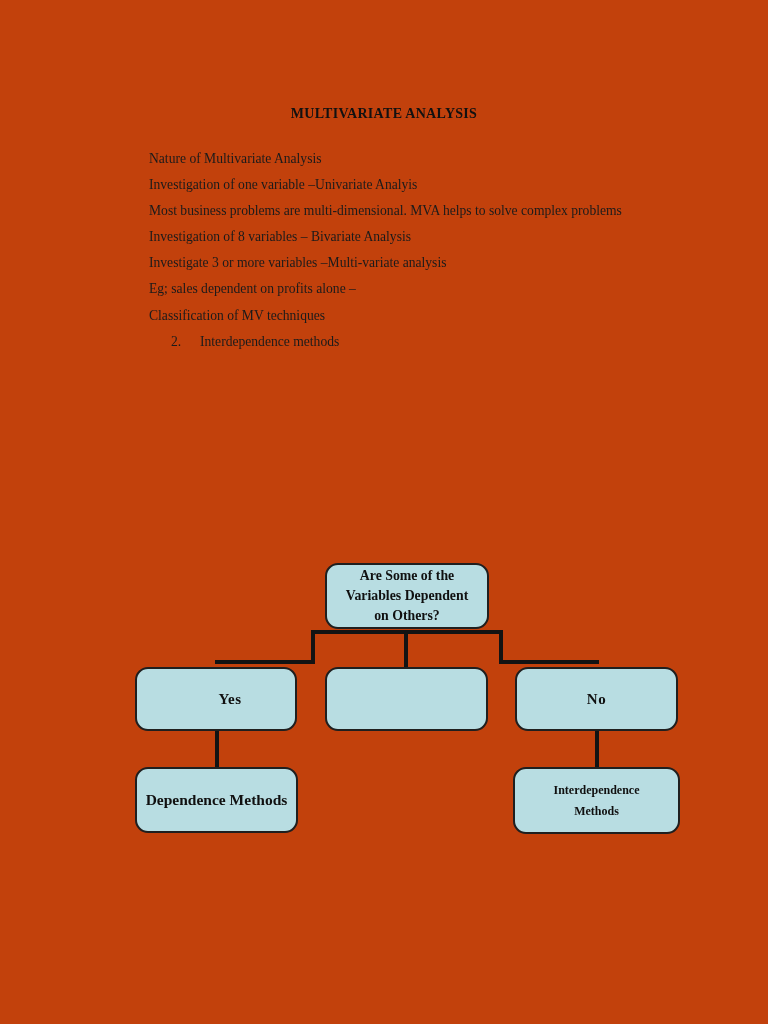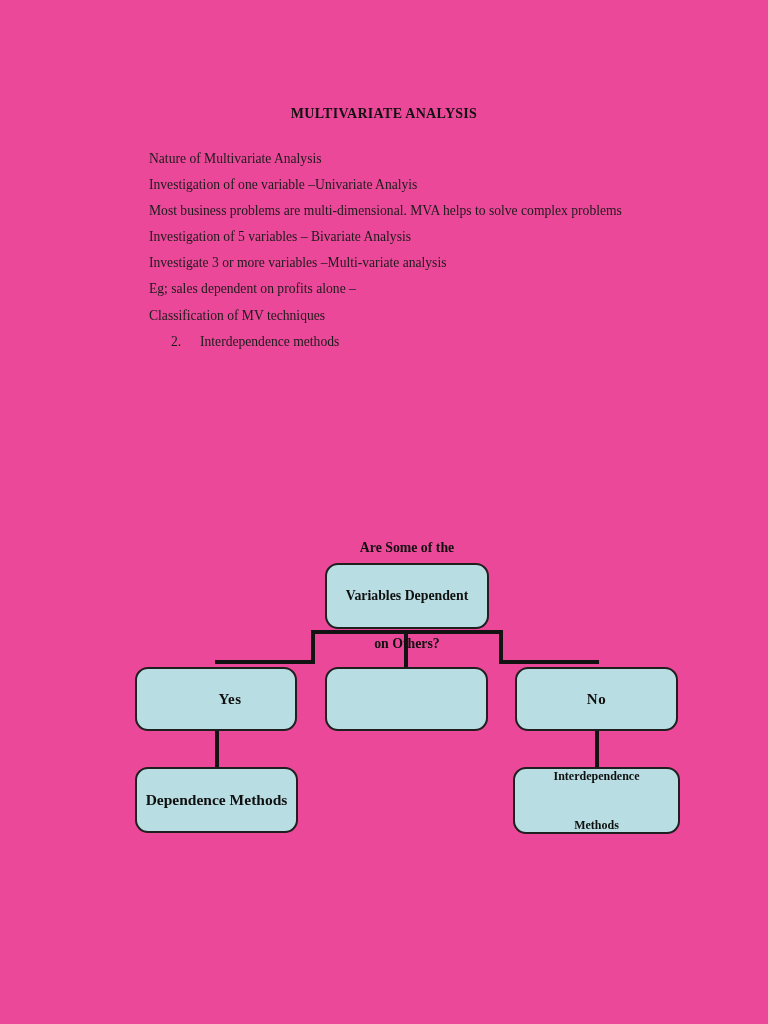--- a/index.html
+++ b/index.html
@@ -4,21 +4,21 @@
 <style>
   * { margin:0; padding:0; box-sizing:border-box; }
   html,body { width:768px; height:1024px; }
   body {
     font-family: "Liberation Serif", "DejaVu Serif", serif;
     background:#ffffff;
     color:#161616;
     position:relative;
     overflow:hidden;
   }
-  .page { position:absolute; inset:0; background:#ec4899; }
+  .page { position:absolute; inset:0; background:#c2410c; }
 
   
   .doc-title {
     position:absolute; left:113px; top:106px; width:542px;
     text-align:center; font-weight:bold; font-size:14px;
     letter-spacing:.3px; color:#111;
   }
   .doc-content { position:absolute; left:113px; top:146px; width:560px;margin-left:36px; }
   .doc-line {
     height:26.1px; line-height:26.1px;
@@ -30,21 +30,21 @@
 
   
   .fc-box {
     position:absolute;
     background:#b8dde2;
     border:2px solid #1f1f1f;
     border-radius:13px;
     display:flex; flex-direction:column;
     align-items:center; justify-content:center;
     text-align:center;
-    font-weight:bold; color:#101010;gap:28px;
+    font-weight:bold; color:#101010;
   }
   .fc-root   { left:325px; top:563px; width:164px; height:66px; font-size:13.8px; line-height:20px; }
   .fc-yes    { left:135px; top:667px; width:162px; height:64px; font-size:15px; letter-spacing:.5px;padding-left:28px; }
   .fc-mid    { left:325px; top:667px; width:163px; height:64px; }
   .fc-no     { left:515px; top:667px; width:163px; height:64px; font-size:15px; letter-spacing:.5px; }
   .fc-dep    { left:135px; top:767px; width:163px; height:66px; font-size:15.5px; }
   .fc-inter  { left:513px; top:767px; width:167px; height:67px; font-size:12px; line-height:21px; }
 
   .fc-line { position:absolute; background:#131313; }
   .ln-hbar        { left:311px; top:630px; width:192px; height:4px; }
@@ -60,21 +60,21 @@
 <body>
 
 <div class="page">
 
   <div class="doc-title">MULTIVARIATE ANALYSIS</div>
 
   <div class="doc-content">
     <div class="doc-line">Nature of Multivariate Analysis</div>
     <div class="doc-line">Investigation of one variable –Univariate Analyis</div>
     <div class="doc-line">Most business problems are multi-dimensional. MVA helps to solve complex problems</div>
-    <div class="doc-line">Investigation of 5 variables – Bivariate Analysis</div>
+    <div class="doc-line">Investigation of 8 variables – Bivariate Analysis</div>
     <div class="doc-line">Investigate 3 or more variables –Multi-variate analysis</div>
     <div class="doc-line">Eg; sales dependent on profits alone –</div>
     <div class="doc-line">Classification of MV techniques</div>
     <div class="doc-line list-line">
       <span class="num">2.</span><span>Interdependence methods</span>
     </div>
   </div>
 
   <div class="fc-line ln-hbar" style="background: rgb(19, 19, 19);"></div>
   <div class="fc-line ln-left-drop" style="background: rgb(19, 19, 19);"></div>

